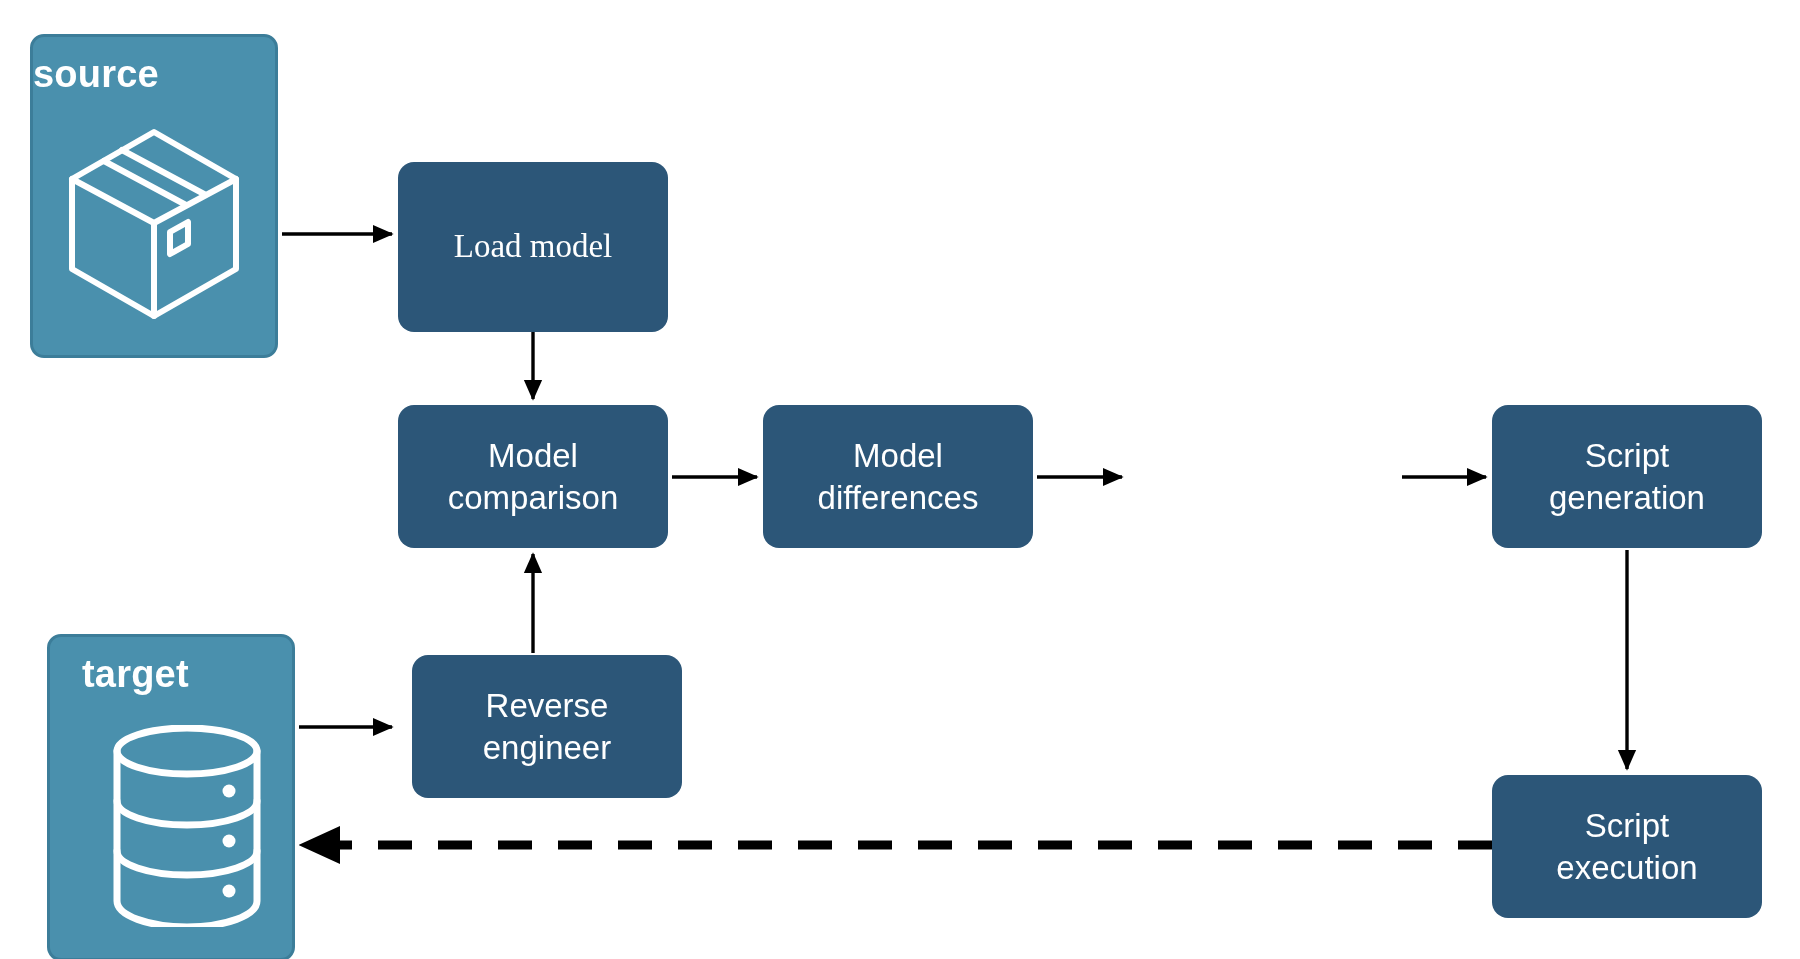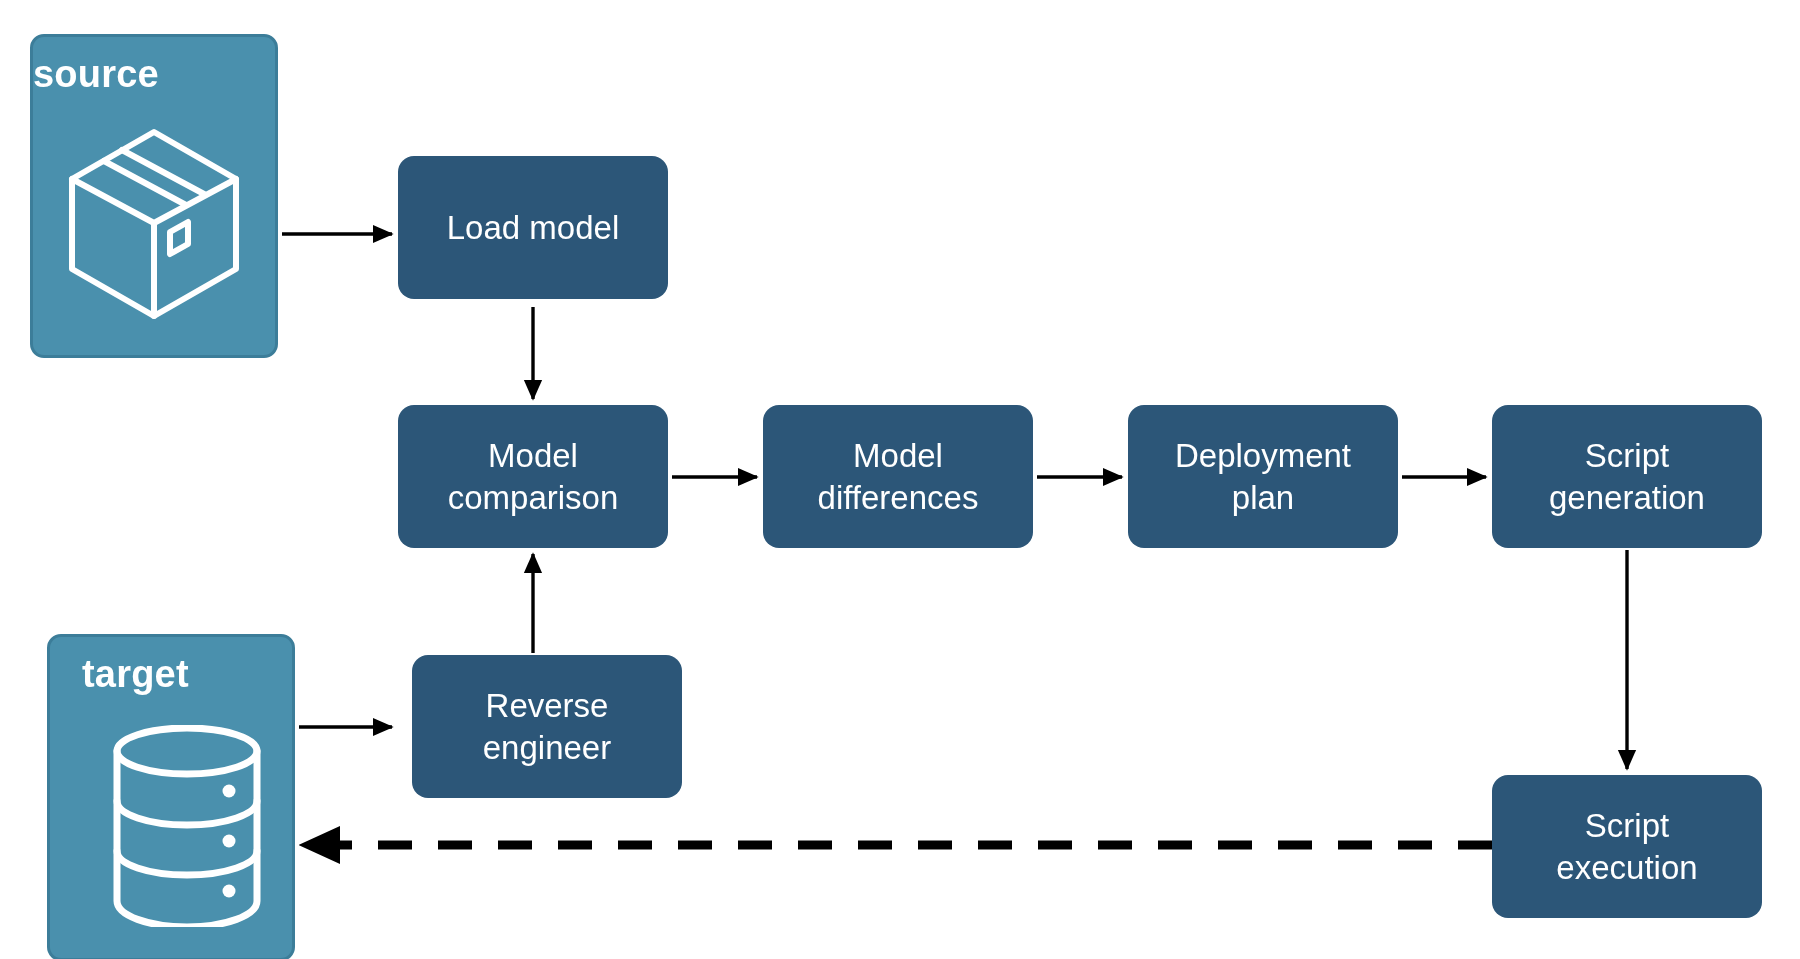--- a/index.html
+++ b/index.html
@@ -85,21 +85,21 @@
     justify-content: center;
     text-align: center;
     color: #ffffff;
     font-size: 33px;
     line-height: 1.25;
     padding: 4px 10px;
     z-index: 2;
   }
   .process .p-label { white-space: pre-line; }
 
-  #node-load-model        { left: 398px;  top: 156px; width: 270px; height: 143px; }
+  #node-load-model        { left: 398px;  top: 162px; width: 270px; height: 170px; font-family: Liberation Serif, serif; }
   #node-model-comparison  { left: 398px;  top: 405px; width: 270px; height: 143px; }
   #node-model-differences { left: 763px;  top: 405px; width: 270px; height: 143px; }
   #node-deployment-plan   { left: 1128px; top: 405px; width: 270px; height: 143px; }
   #node-script-generation { left: 1492px; top: 405px; width: 270px; height: 143px; }
   #node-reverse-engineer  { left: 412px;  top: 655px; width: 270px; height: 143px; }
   #node-script-execution  { left: 1492px; top: 775px; width: 270px; height: 143px; }
 </style>
 </head>
 <body>
 
@@ -179,24 +179,20 @@
   <div class="process" id="node-model-comparison">
     <span class="p-label">Model
 comparison</span>
   </div>
 
   <div class="process" id="node-model-differences">
     <span class="p-label">Model
 differences</span>
   </div>
 
-  <div class="process" id="node-deployment-plan">
-    <span class="p-label">Deployment
-plan</span>
-  </div>
 
   <div class="process" id="node-script-generation">
     <span class="p-label">Script
 generation</span>
   </div>
 
   <div class="process" id="node-reverse-engineer">
     <span class="p-label">Reverse
 engineer</span>
   </div>

